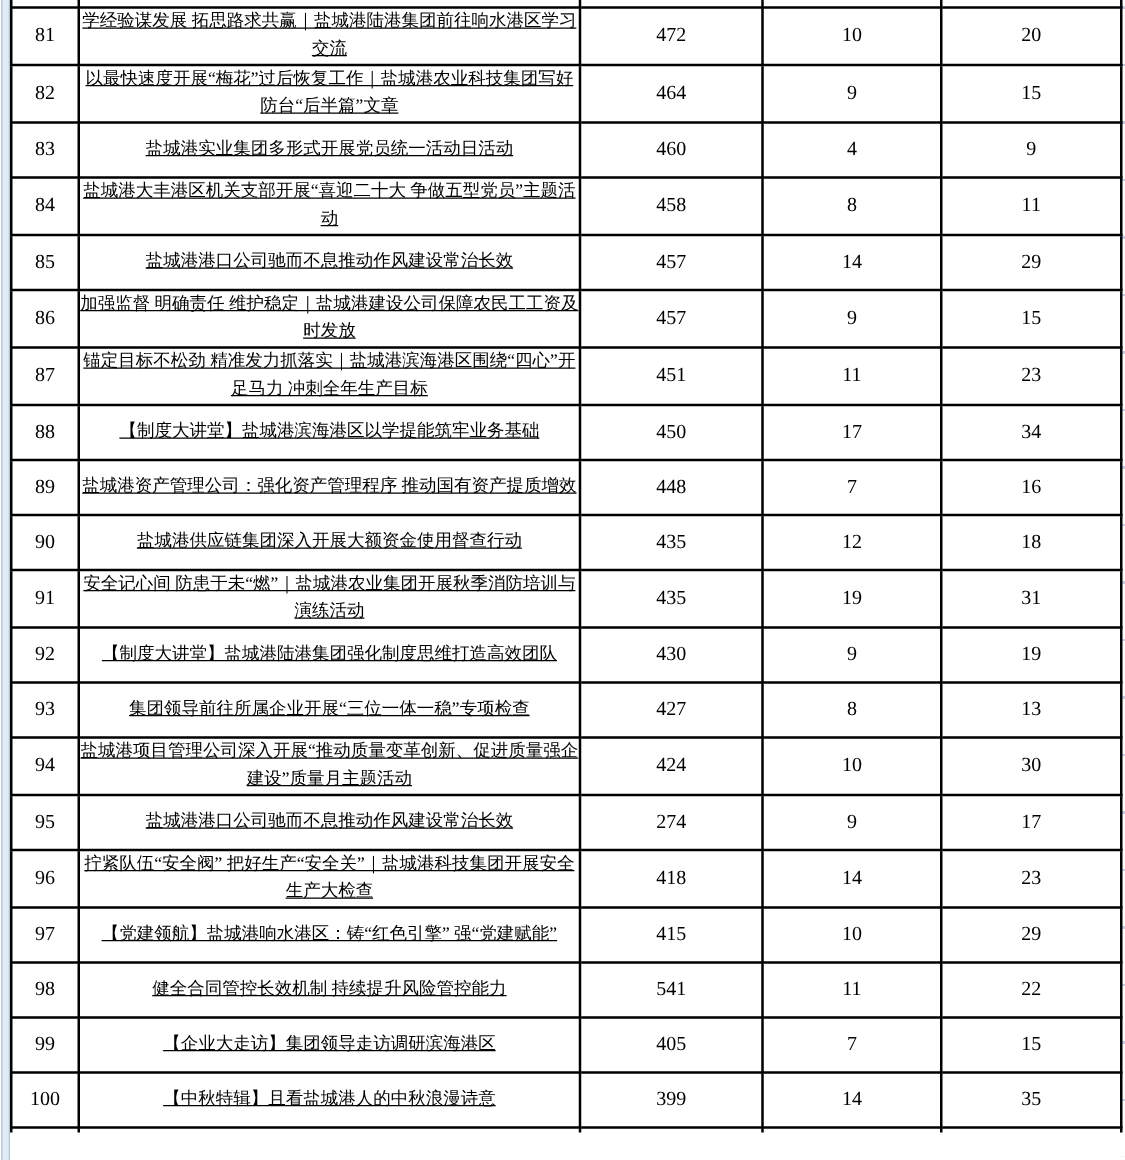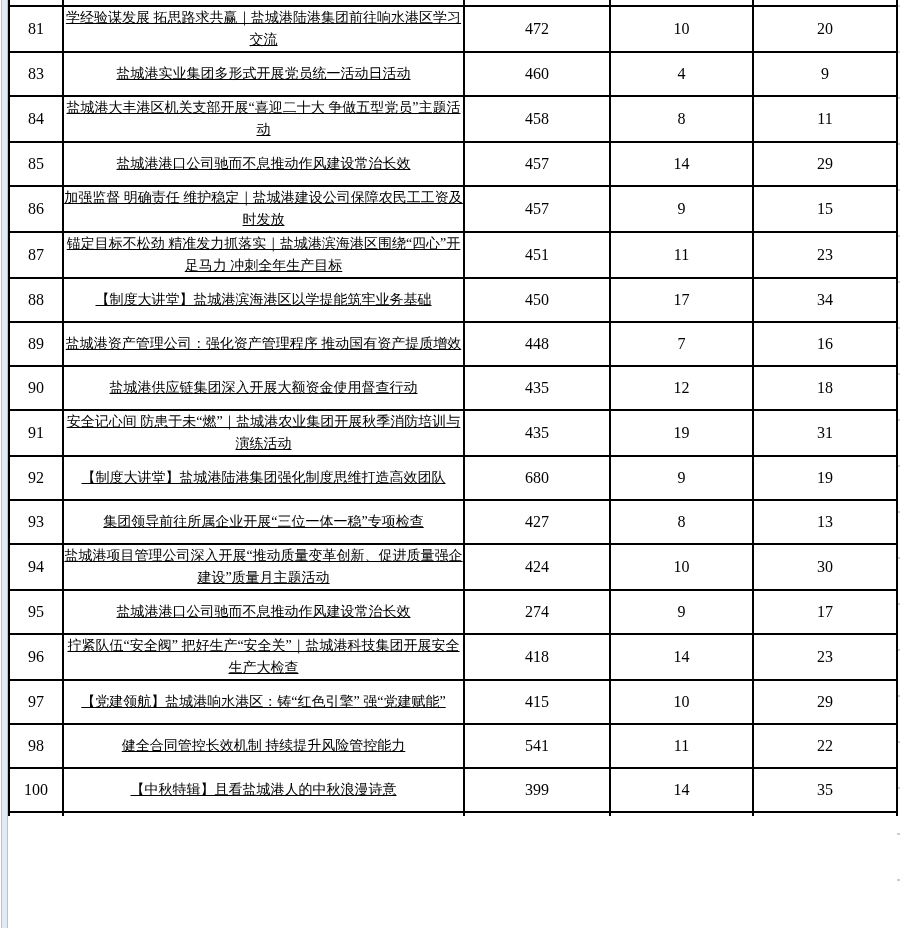--- a/index.html
+++ b/index.html
@@ -111,20 +111,27 @@
       </tr>
 
       <tr class="data-row first">
     <td class="rank-cell">81</td>
     <td class="title-cell">学经验谋发展 拓思路求共赢｜盐城港陆港集团前往响水港区学习交流</td>
     <td class="v-cell">472</td>
     <td class="v-cell">10</td>
     <td class="v-cell">20</td>
   </tr>
         <tr class="data-row">
+    <td class="rank-cell">82</td>
+    <td class="title-cell">以最快速度开展“梅花”过后恢复工作｜盐城港农业科技集团写好防台“后半篇”文章</td>
+    <td class="v-cell">464</td>
+    <td class="v-cell">9</td>
+    <td class="v-cell">15</td>
+  </tr>
+        <tr class="data-row">
     <td class="rank-cell">83</td>
     <td class="title-cell">盐城港实业集团多形式开展党员统一活动日活动</td>
     <td class="v-cell">460</td>
     <td class="v-cell">4</td>
     <td class="v-cell">9</td>
   </tr>
         <tr class="data-row">
     <td class="rank-cell">84</td>
     <td class="title-cell">盐城港大丰港区机关支部开展“喜迎二十大 争做五型党员”主题活动</td>
     <td class="v-cell">458</td>
@@ -176,21 +183,21 @@
         <tr class="data-row">
     <td class="rank-cell">91</td>
     <td class="title-cell">安全记心间 防患于未“燃”｜盐城港农业集团开展秋季消防培训与演练活动</td>
     <td class="v-cell">435</td>
     <td class="v-cell">19</td>
     <td class="v-cell">31</td>
   </tr>
         <tr class="data-row">
     <td class="rank-cell">92</td>
     <td class="title-cell">【制度大讲堂】盐城港陆港集团强化制度思维打造高效团队</td>
-    <td class="v-cell">680</td>
+    <td class="v-cell">430</td>
     <td class="v-cell">9</td>
     <td class="v-cell">19</td>
   </tr>
         <tr class="data-row">
     <td class="rank-cell">93</td>
     <td class="title-cell">集团领导前往所属企业开展“三位一体一稳”专项检查</td>
     <td class="v-cell">427</td>
     <td class="v-cell">8</td>
     <td class="v-cell">13</td>
   </tr>
@@ -223,20 +230,27 @@
     <td class="v-cell">29</td>
   </tr>
         <tr class="data-row">
     <td class="rank-cell">98</td>
     <td class="title-cell">健全合同管控长效机制 持续提升风险管控能力</td>
     <td class="v-cell">541</td>
     <td class="v-cell">11</td>
     <td class="v-cell">22</td>
   </tr>
         <tr class="data-row">
+    <td class="rank-cell">99</td>
+    <td class="title-cell">【企业大走访】集团领导走访调研滨海港区</td>
+    <td class="v-cell">405</td>
+    <td class="v-cell">7</td>
+    <td class="v-cell">15</td>
+  </tr>
+        <tr class="data-row">
     <td class="rank-cell">100</td>
     <td class="title-cell">【中秋特辑】且看盐城港人的中秋浪漫诗意</td>
     <td class="v-cell">399</td>
     <td class="v-cell">14</td>
     <td class="v-cell">35</td>
   </tr>
         <tr class="partial-bottom" id="partial-bottom">
         <td></td>
         <td></td>
         <td></td>

